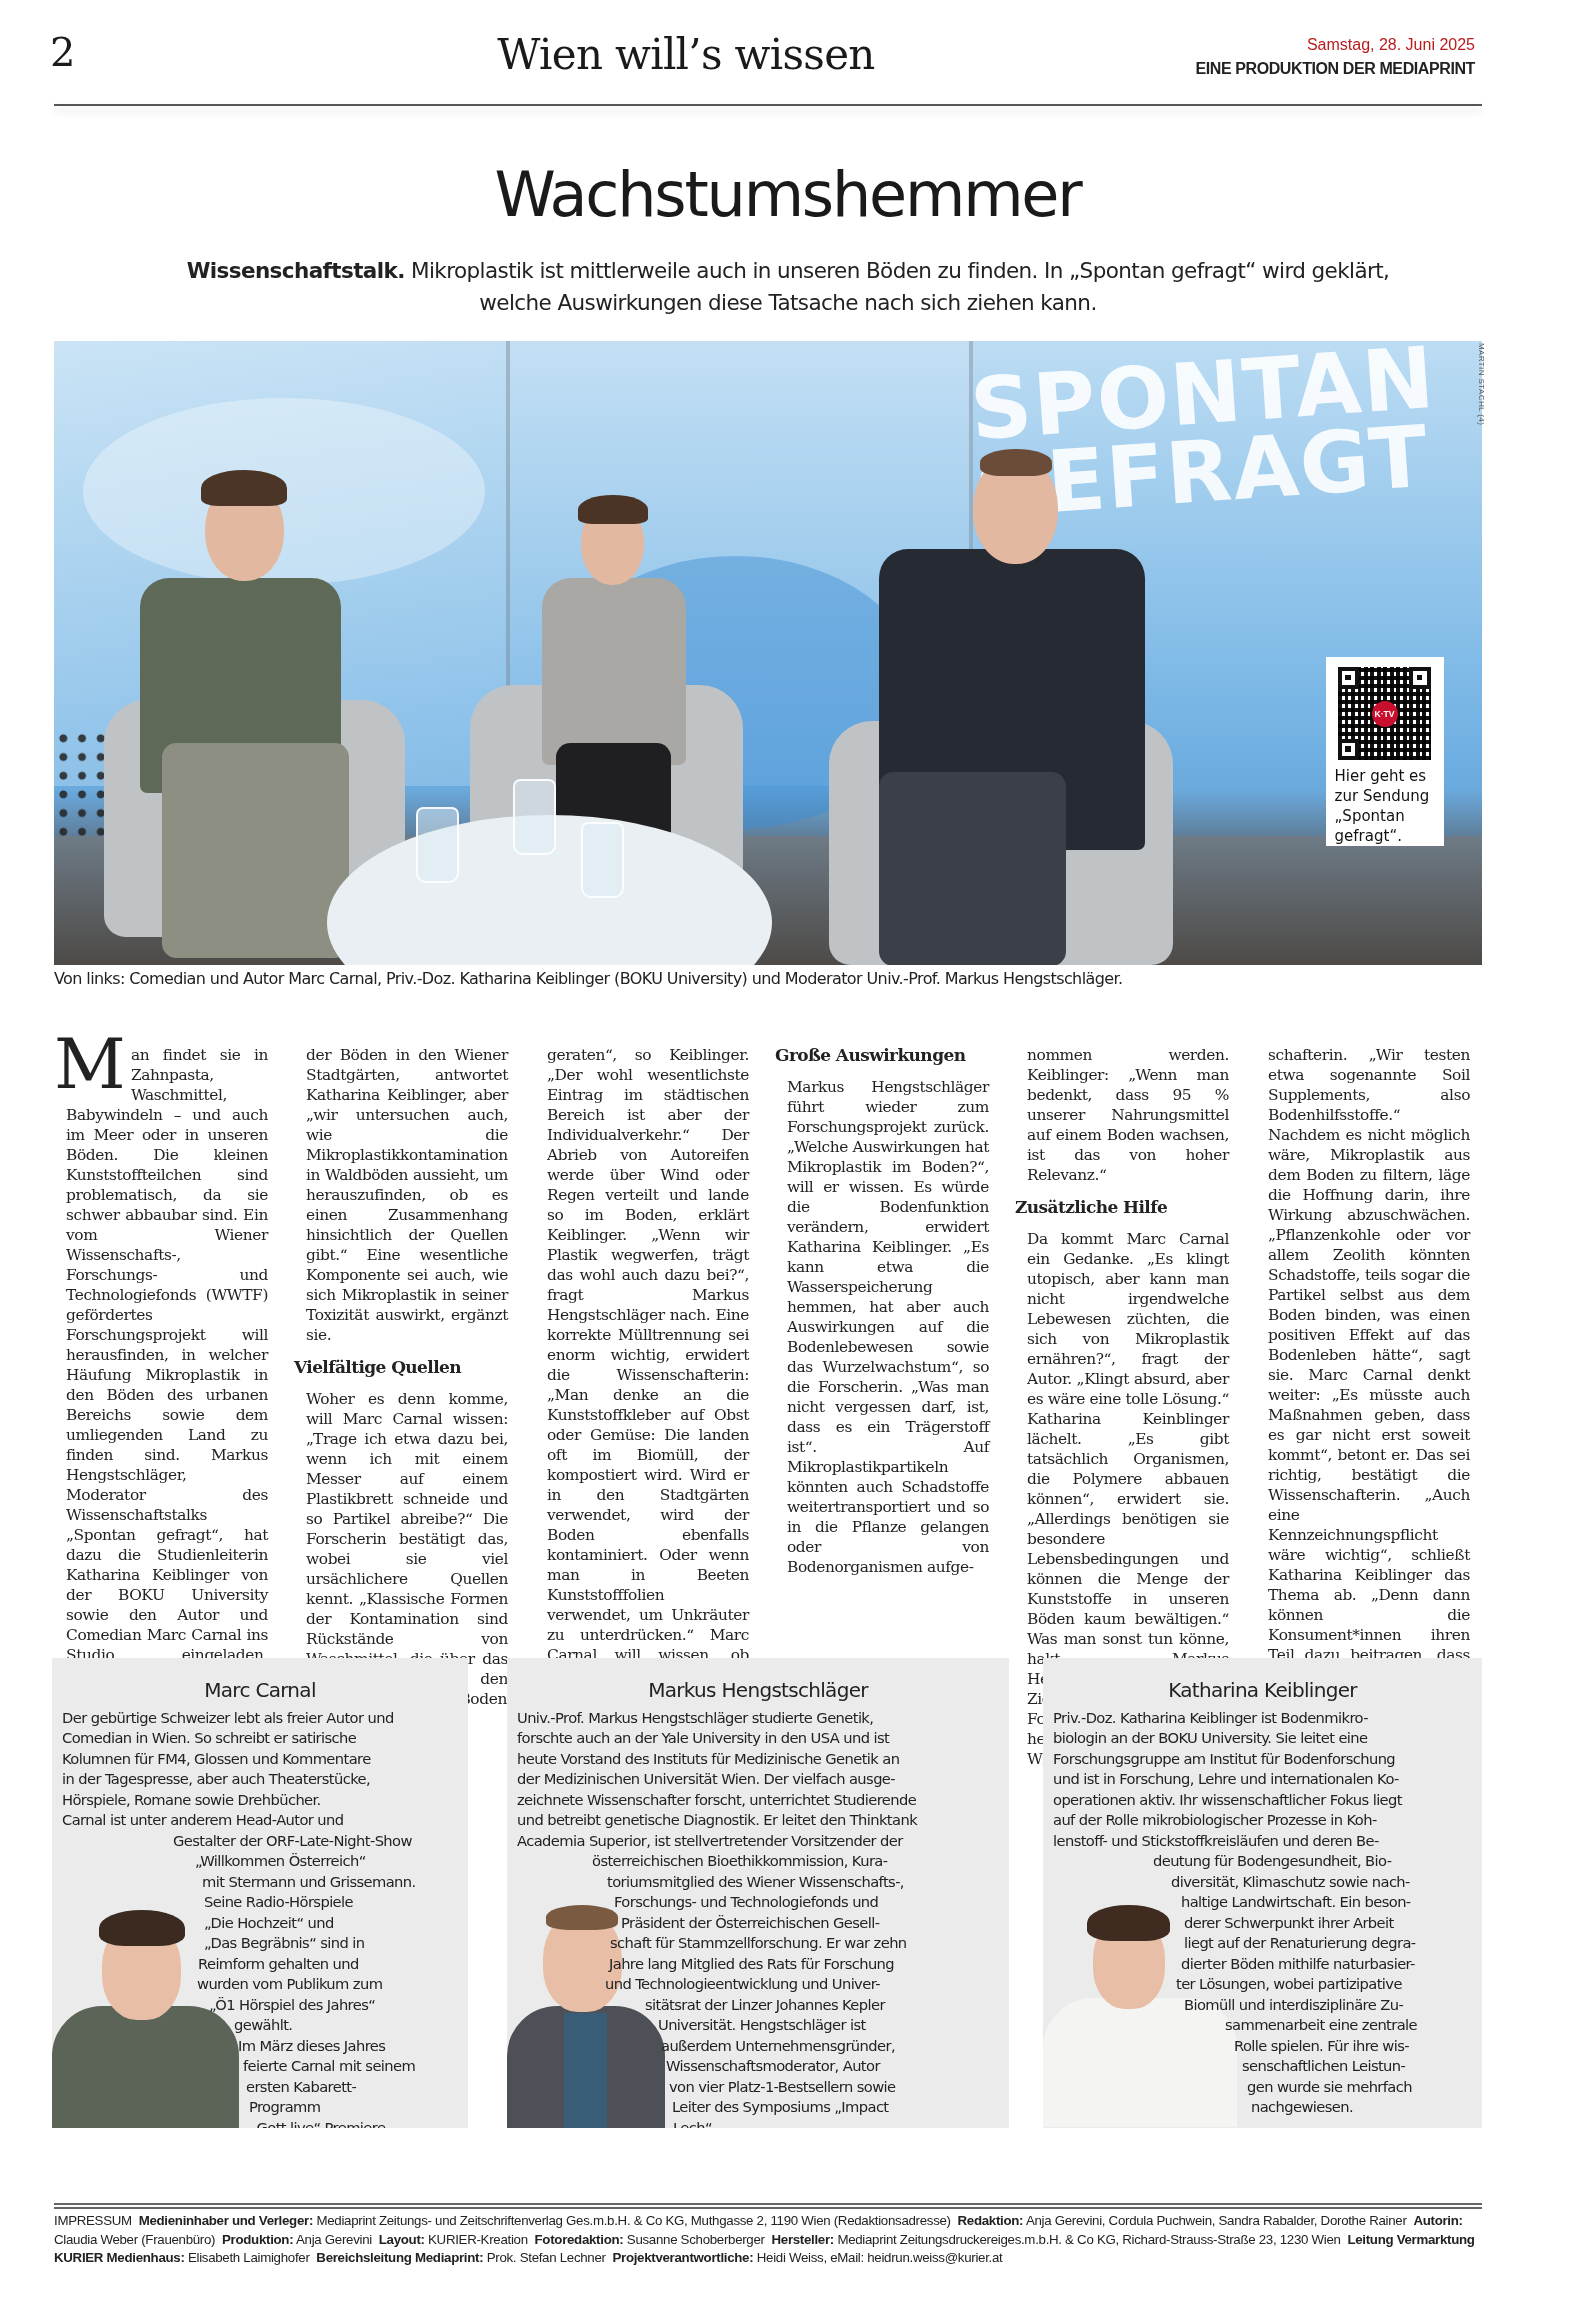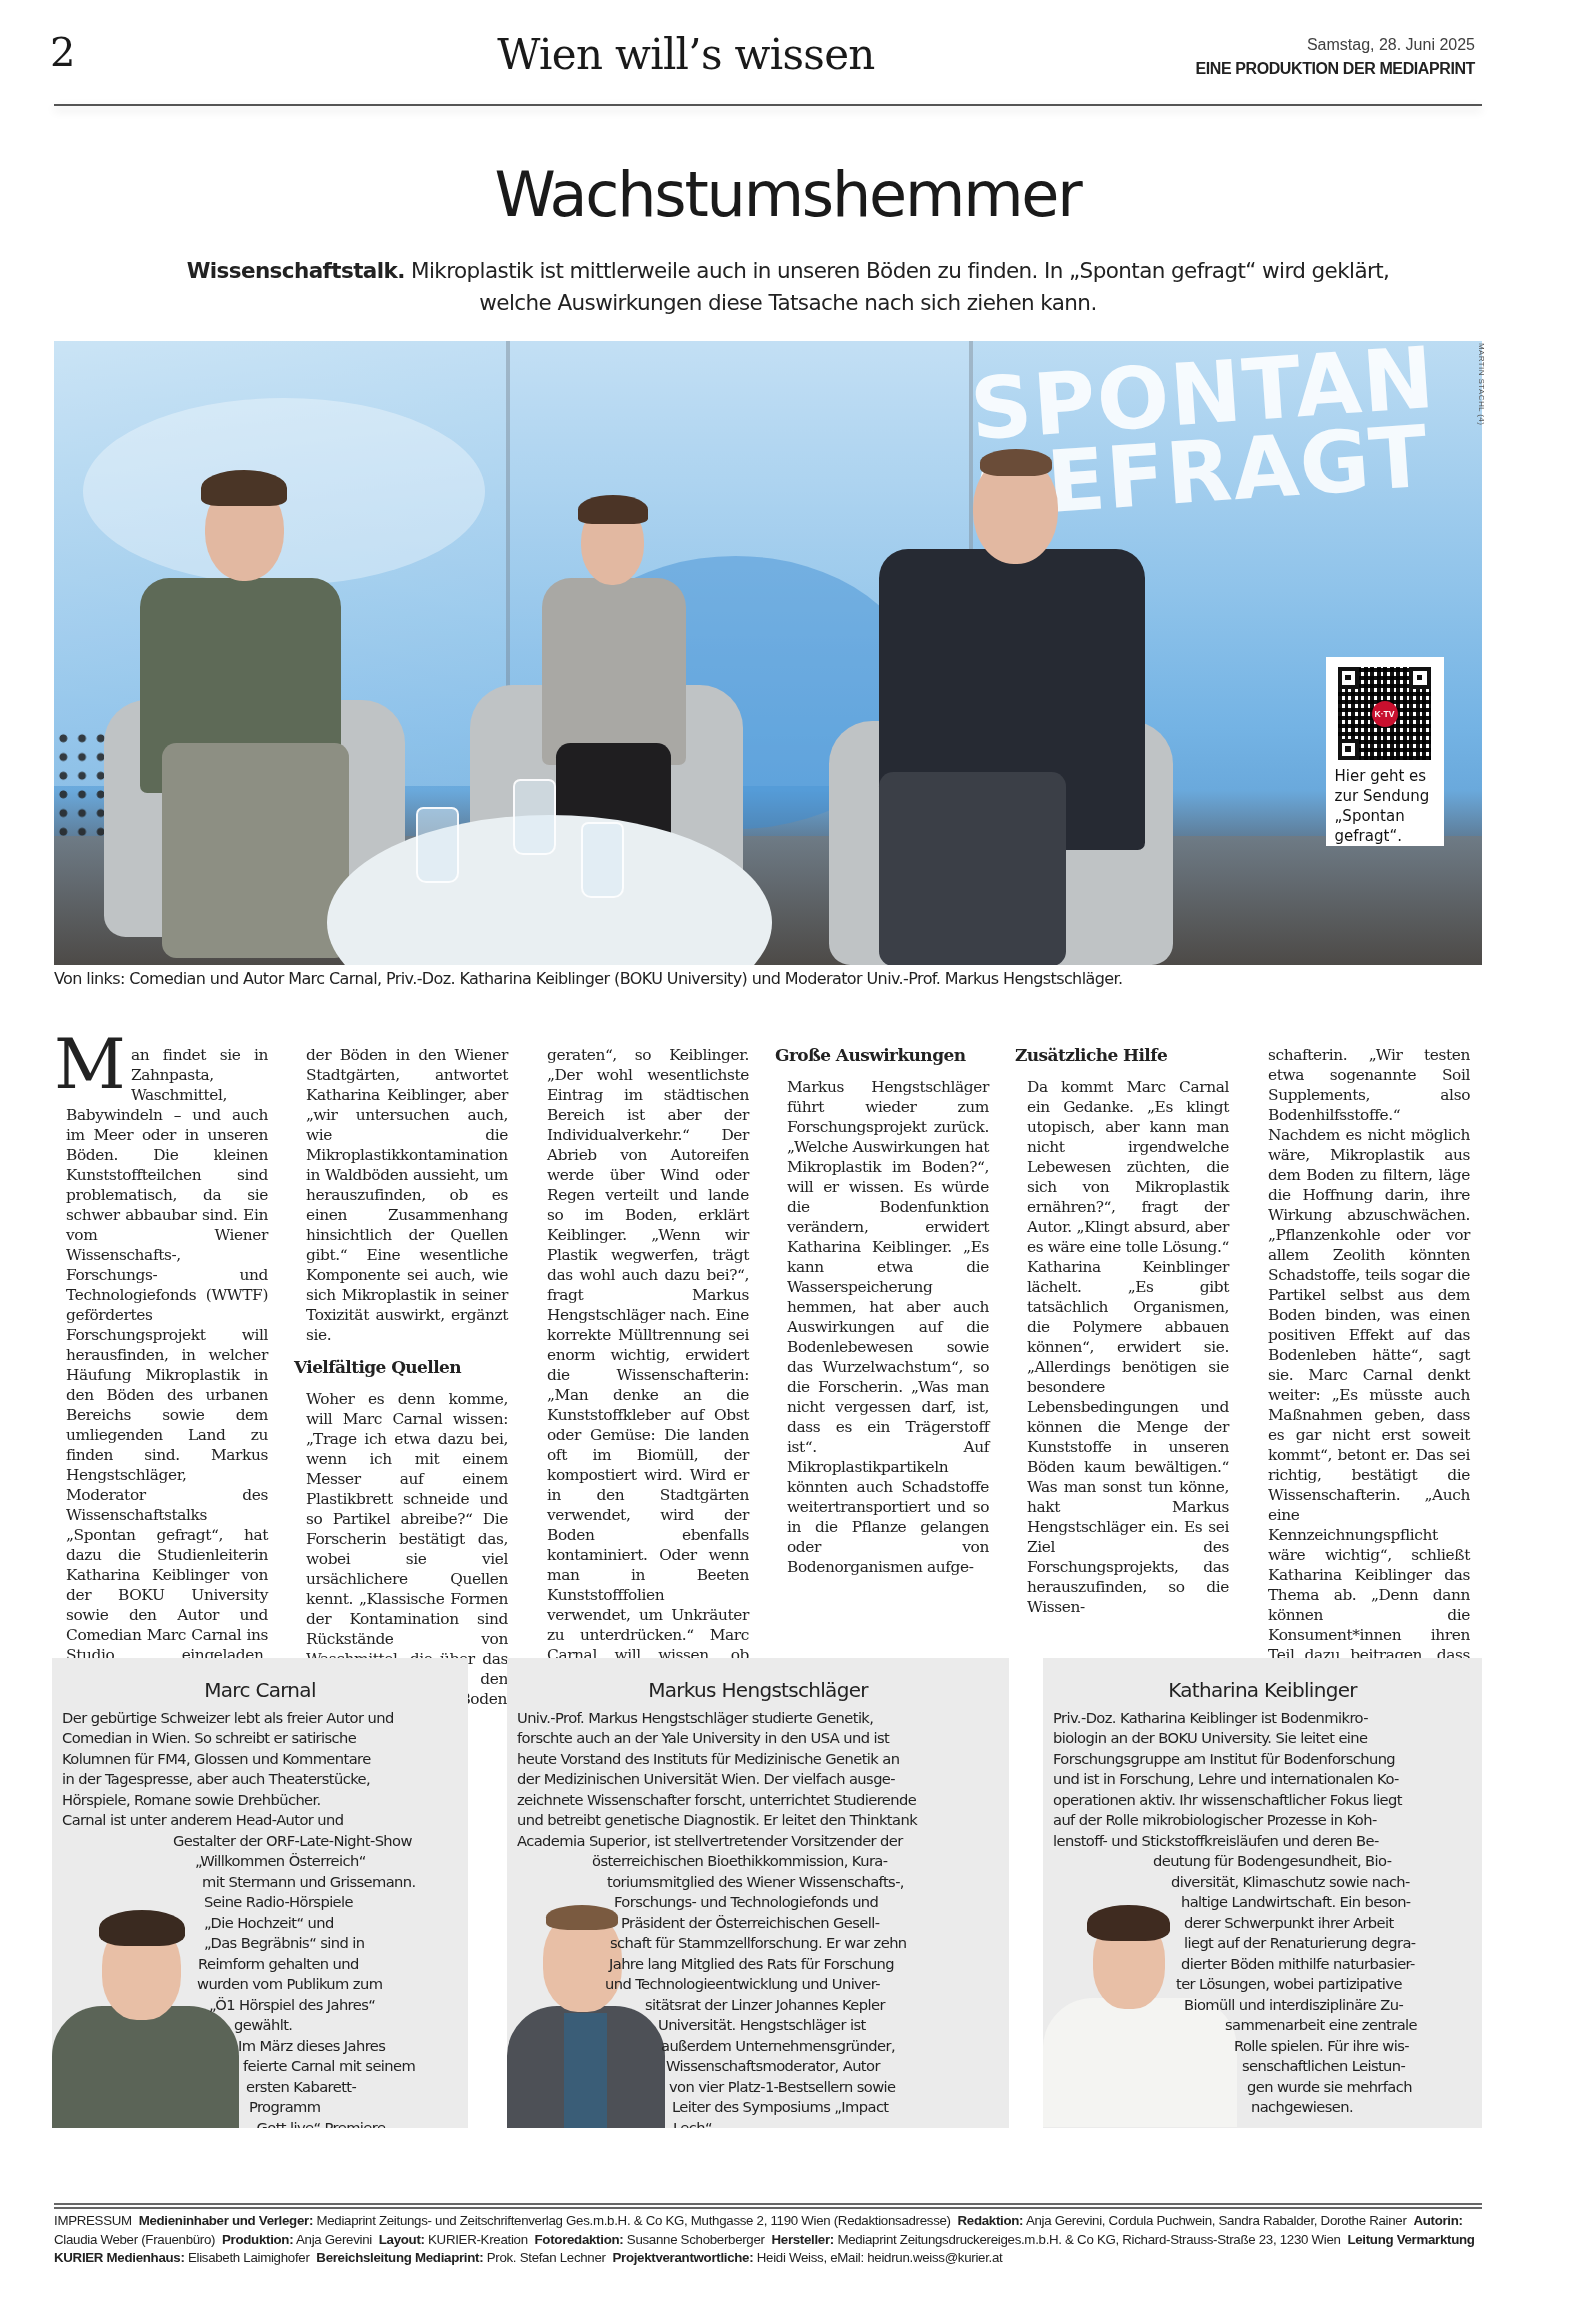--- a/index.html
+++ b/index.html
@@ -2,21 +2,21 @@
 <html style="font-size:11.5px"><head>
 <meta charset="utf-8">
 <style>
   html, body { margin:0; padding:0; background:#ffffff; }
   body { width:1575px; height:2319px; position:relative; overflow:hidden; color:#1a1a1a; }
   .abs { position:absolute; }
 
   
   .page-number { left:50px; top:29px; font:400 40px "DejaVu Serif", serif; }
   .section-title { left:0; width:1372px; top:30px; text-align:center; font:400 42px "DejaVu Serif", serif; letter-spacing:-0.7px; }
-  .header-date { right:100px; top:36px; text-align:left; font:400 16px "Liberation Sans", sans-serif; color:#404040; }
+  .header-date { right:100px; top:36px; text-align:left; font:400 16px "Liberation Sans", sans-serif; color:#b91c1c; }
   .header-prod { right:100px; top:60px; text-align:right; font:700 16px "Liberation Sans", sans-serif; color:#222; letter-spacing:-0.4px; }
   .header-rule { left:54px; top:104px; width:1428px; height:2.2px; background:#555; box-shadow:0 4.3px 10px rgba(0,0,0,0.18); }
 
   
   .headline { left:0; width:1575px; top:158px; text-align:center; font:400 62px "DejaVu Sans", sans-serif; letter-spacing:-2.2px; }
   .deck { left:115px; width:1346px; top:255px; text-align:center; font:400 21.5px "DejaVu Sans", sans-serif; line-height:32px; letter-spacing:-0.6px; color:#222; }
   .deck b { font-weight:700; }
 
   
   .photo { left:54px; top:341px; width:1428px; height:624px; overflow:hidden;
@@ -150,20 +150,21 @@
   <p>Woher es denn komme, will Marc Carnal wissen: „Trage ich etwa dazu bei, wenn ich mit einem Messer auf einem Plastikbrett schneide und so Partikel abreibe?“ Die Forscherin bestätigt das, wobei sie viel ursächlichere Quellen kennt. „Klassische Formen der Kontamination sind Rückstände von Waschmittel, die über das Abwasser und den Klärschlamm in den Boden</p>
 </div>
 <div class="col" style="left:535px;">
   <p>geraten“, so Keiblinger. „Der wohl wesentlichste Eintrag im städtischen Bereich ist aber der Individualverkehr.“ Der Abrieb von Autoreifen werde über Wind oder Regen verteilt und lande so im Boden, erklärt Keiblinger. „Wenn wir Plastik wegwerfen, trägt das wohl auch dazu bei?“, fragt Markus Hengstschläger nach. Eine korrekte Mülltrennung sei enorm wichtig, erwidert die Wissenschafterin: „Man denke an die Kunststoffkleber auf Obst oder Gemüse: Die landen oft im Biomüll, der kompostiert wird. Wird er in den Stadtgärten verwendet, wird der Boden ebenfalls kontaminiert. Oder wenn man in Beeten Kunststofffolien verwendet, um Unkräuter zu unterdrücken.“ Marc Carnal will wissen, ob Mikroplastik mittlerweile auch im menschlichen Körper zu finden sei. Das sei</p>
 </div>
 <div class="col" style="left:775px;">
   <h3>Große Auswirkungen</h3>
   <p>Markus Hengstschläger führt wieder zum Forschungsprojekt zurück. „Welche Auswirkungen hat Mikroplastik im Boden?“, will er wissen. Es würde die Bodenfunktion verändern, erwidert Katharina Keiblinger. „Es kann etwa die Wasserspeicherung hemmen, hat aber auch Auswirkungen auf die Bodenlebewesen sowie das Wurzelwachstum“, so die Forscherin. „Was man nicht vergessen darf, ist, dass es ein Trägerstoff ist“. Auf Mikroplastikpartikeln könnten auch Schadstoffe weitertransportiert und so in die Pflanze gelangen oder von Bodenorganismen aufge-</p>
 </div>
 <div class="col" style="left:1015px;">
+  <p>nommen werden. Keiblinger: „Wenn man bedenkt, dass 95 % unserer Nahrungsmittel auf einem Boden wachsen, ist das von hoher Relevanz.“</p>
   <h3>Zusätzliche Hilfe</h3>
   <p>Da kommt Marc Carnal ein Gedanke. „Es klingt utopisch, aber kann man nicht irgendwelche Lebewesen züchten, die sich von Mikroplastik ernähren?“, fragt der Autor. „Klingt absurd, aber es wäre eine tolle Lösung.“ Katharina Keinblinger lächelt. „Es gibt tatsächlich Organismen, die Polymere abbauen können“, erwidert sie. „Allerdings benötigen sie besondere Lebensbedingungen und können die Menge der Kunststoffe in unseren Böden kaum bewältigen.“ Was man sonst tun könne, hakt Markus Hengstschläger ein. Es sei Ziel des Forschungsprojekts, das herauszufinden, so die Wissen-</p>
 </div>
 <div class="col" style="left:1256px;">
   <p>schafterin. „Wir testen etwa sogenannte Soil Supplements, also Bodenhilfsstoffe.“ Nachdem es nicht möglich wäre, Mikroplastik aus dem Boden zu filtern, läge die Hoffnung darin, ihre Wirkung abzuschwächen. „Pflanzenkohle oder vor allem Zeolith könnten Schadstoffe, teils sogar die Partikel selbst aus dem Boden binden, was einen positiven Effekt auf das Bodenleben hätte“, sagt sie. Marc Carnal denkt weiter: „Es müsste auch Maßnahmen geben, dass es gar nicht erst soweit kommt“, betont er. Das sei richtig, bestätigt die Wissenschafterin. „Auch eine Kennzeichnungspflicht wäre wichtig“, schließt Katharina Keiblinger das Thema ab. „Denn dann können die Konsument*innen ihren Teil dazu beitragen, dass weniger Mikrokunststoffe in die Umwelt gelangen.“</p>
 </div>
 
 <div class="bio" style="left:52px;width:416px;">
   <h4>Marc Carnal</h4>
   <div class="bio-text">

